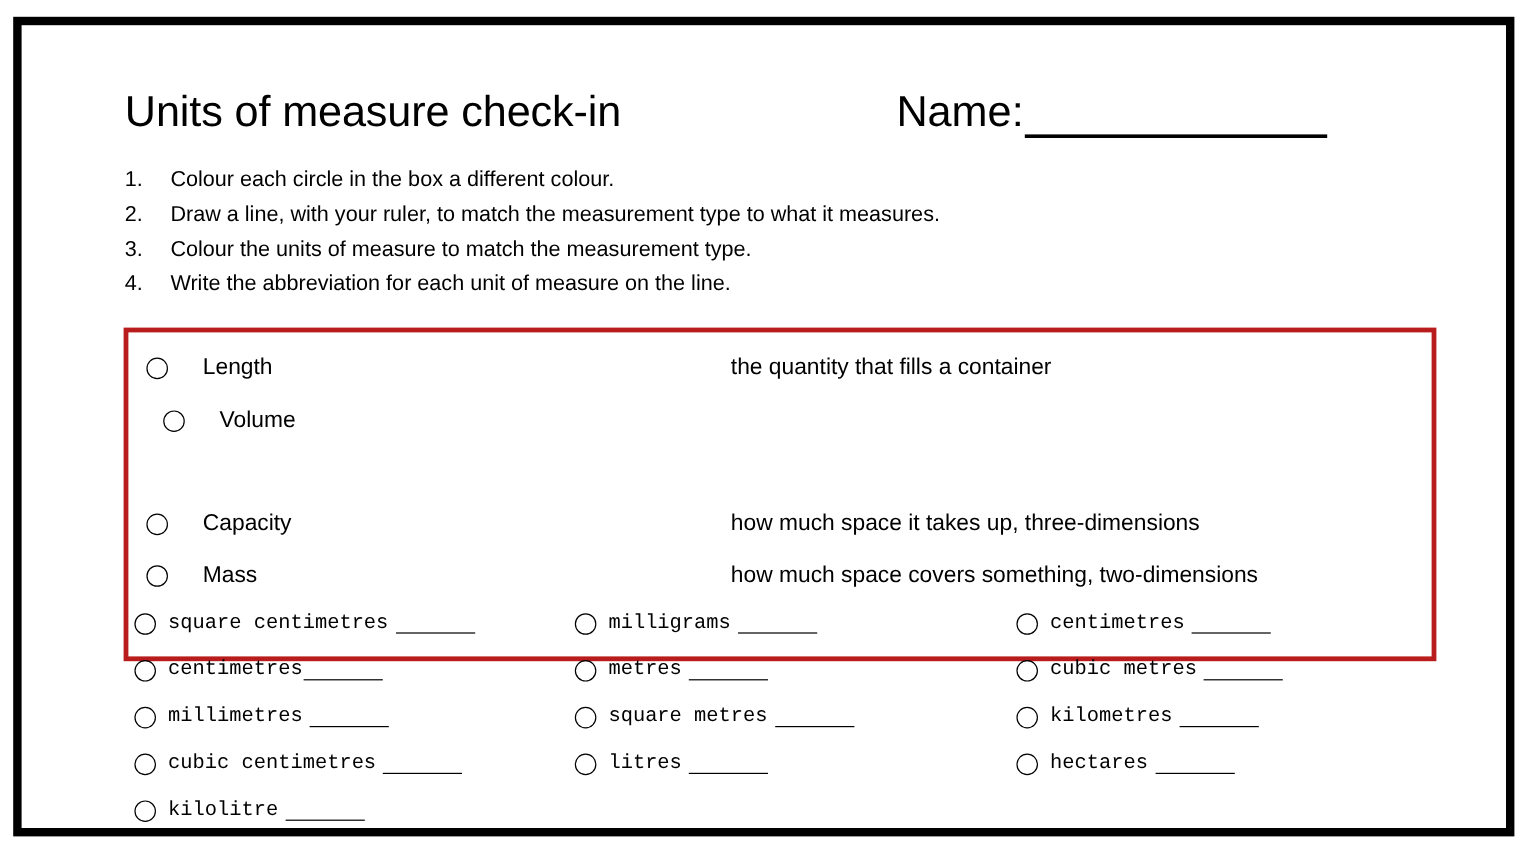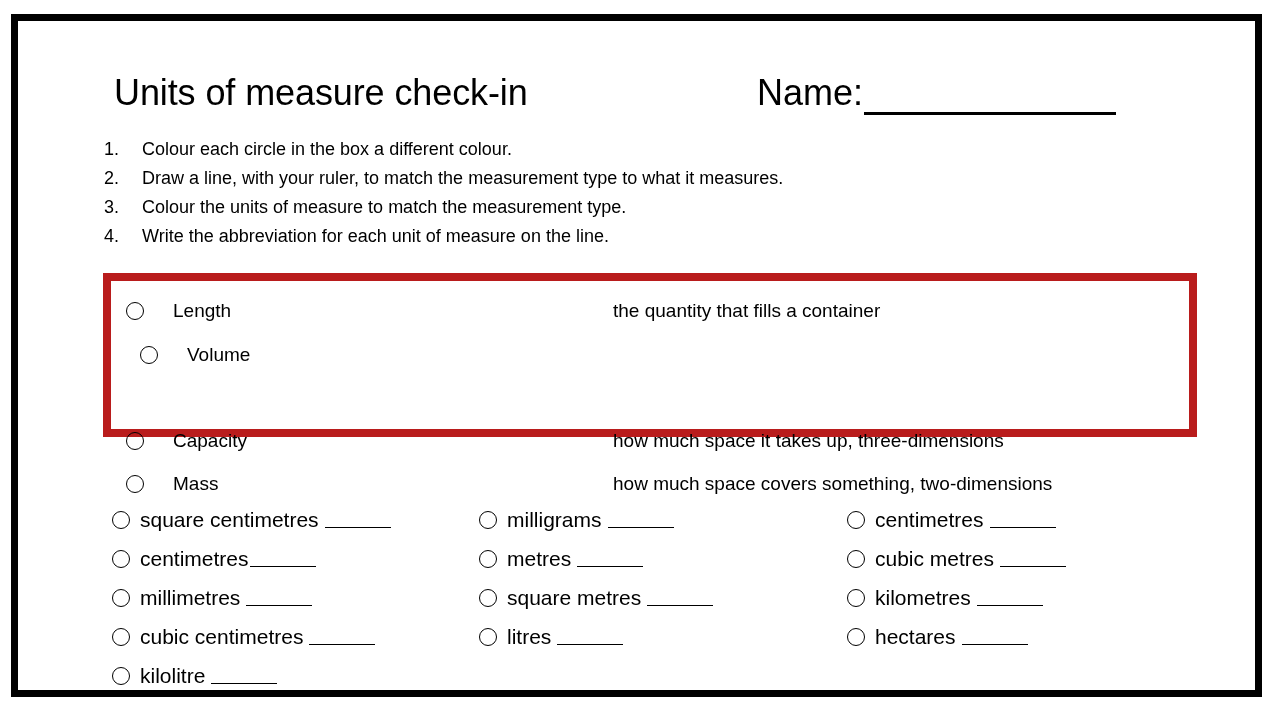--- a/index.html
+++ b/index.html
@@ -30,21 +30,21 @@
 
   .sheet {
     position: relative;
     width: 100%;
     height: 100%;
   }
 
   
   #header-row {
     position: absolute;
-    left: 96px;
+    left: 86px;
     top: 50px;
     width: 1110px;
     height: 50px;
   }
   #page-title {
     position: absolute;
     left: 0;
     top: 0;
     font-size: 36px;
     line-height: 44px;
@@ -89,22 +89,22 @@
   .instruction-text {
     flex: 1 1 auto;
   }
 
   
   #matching-box {
     position: absolute;
     left: 85px;
     top: 252px;
     width: 1094px;
-    height: 164px;
-    border: 8px solid #b91c1c;
+    height: 278px;
+    border: 4px solid #b91c1c;
     box-sizing: border-box;
   }
   .match-row {
     position: absolute;
     left: 0;
     width: 100%;
     height: 44px;
     display: flex;
     align-items: center;
   }
@@ -166,22 +166,23 @@
     height: 39px;
     white-space: nowrap;
   }
   .unit-circle-cell {
     width: 28px;
     flex: 0 0 28px;
     display: flex;
     align-items: center;
   }
   .unit-label {
-    font-size: 21px;
+    font-size: 17px;
     line-height: 24px;
+    font-family: Liberation Mono, monospace;
   }
   .unit-blank {
     display: inline-block;
     width: 66px;
     border-bottom: 1.6px solid #000;
     height: 15px;
     margin-left: 6px;
     vertical-align: baseline;
   }
   .unit-blank.tight { margin-left: 1px; }

